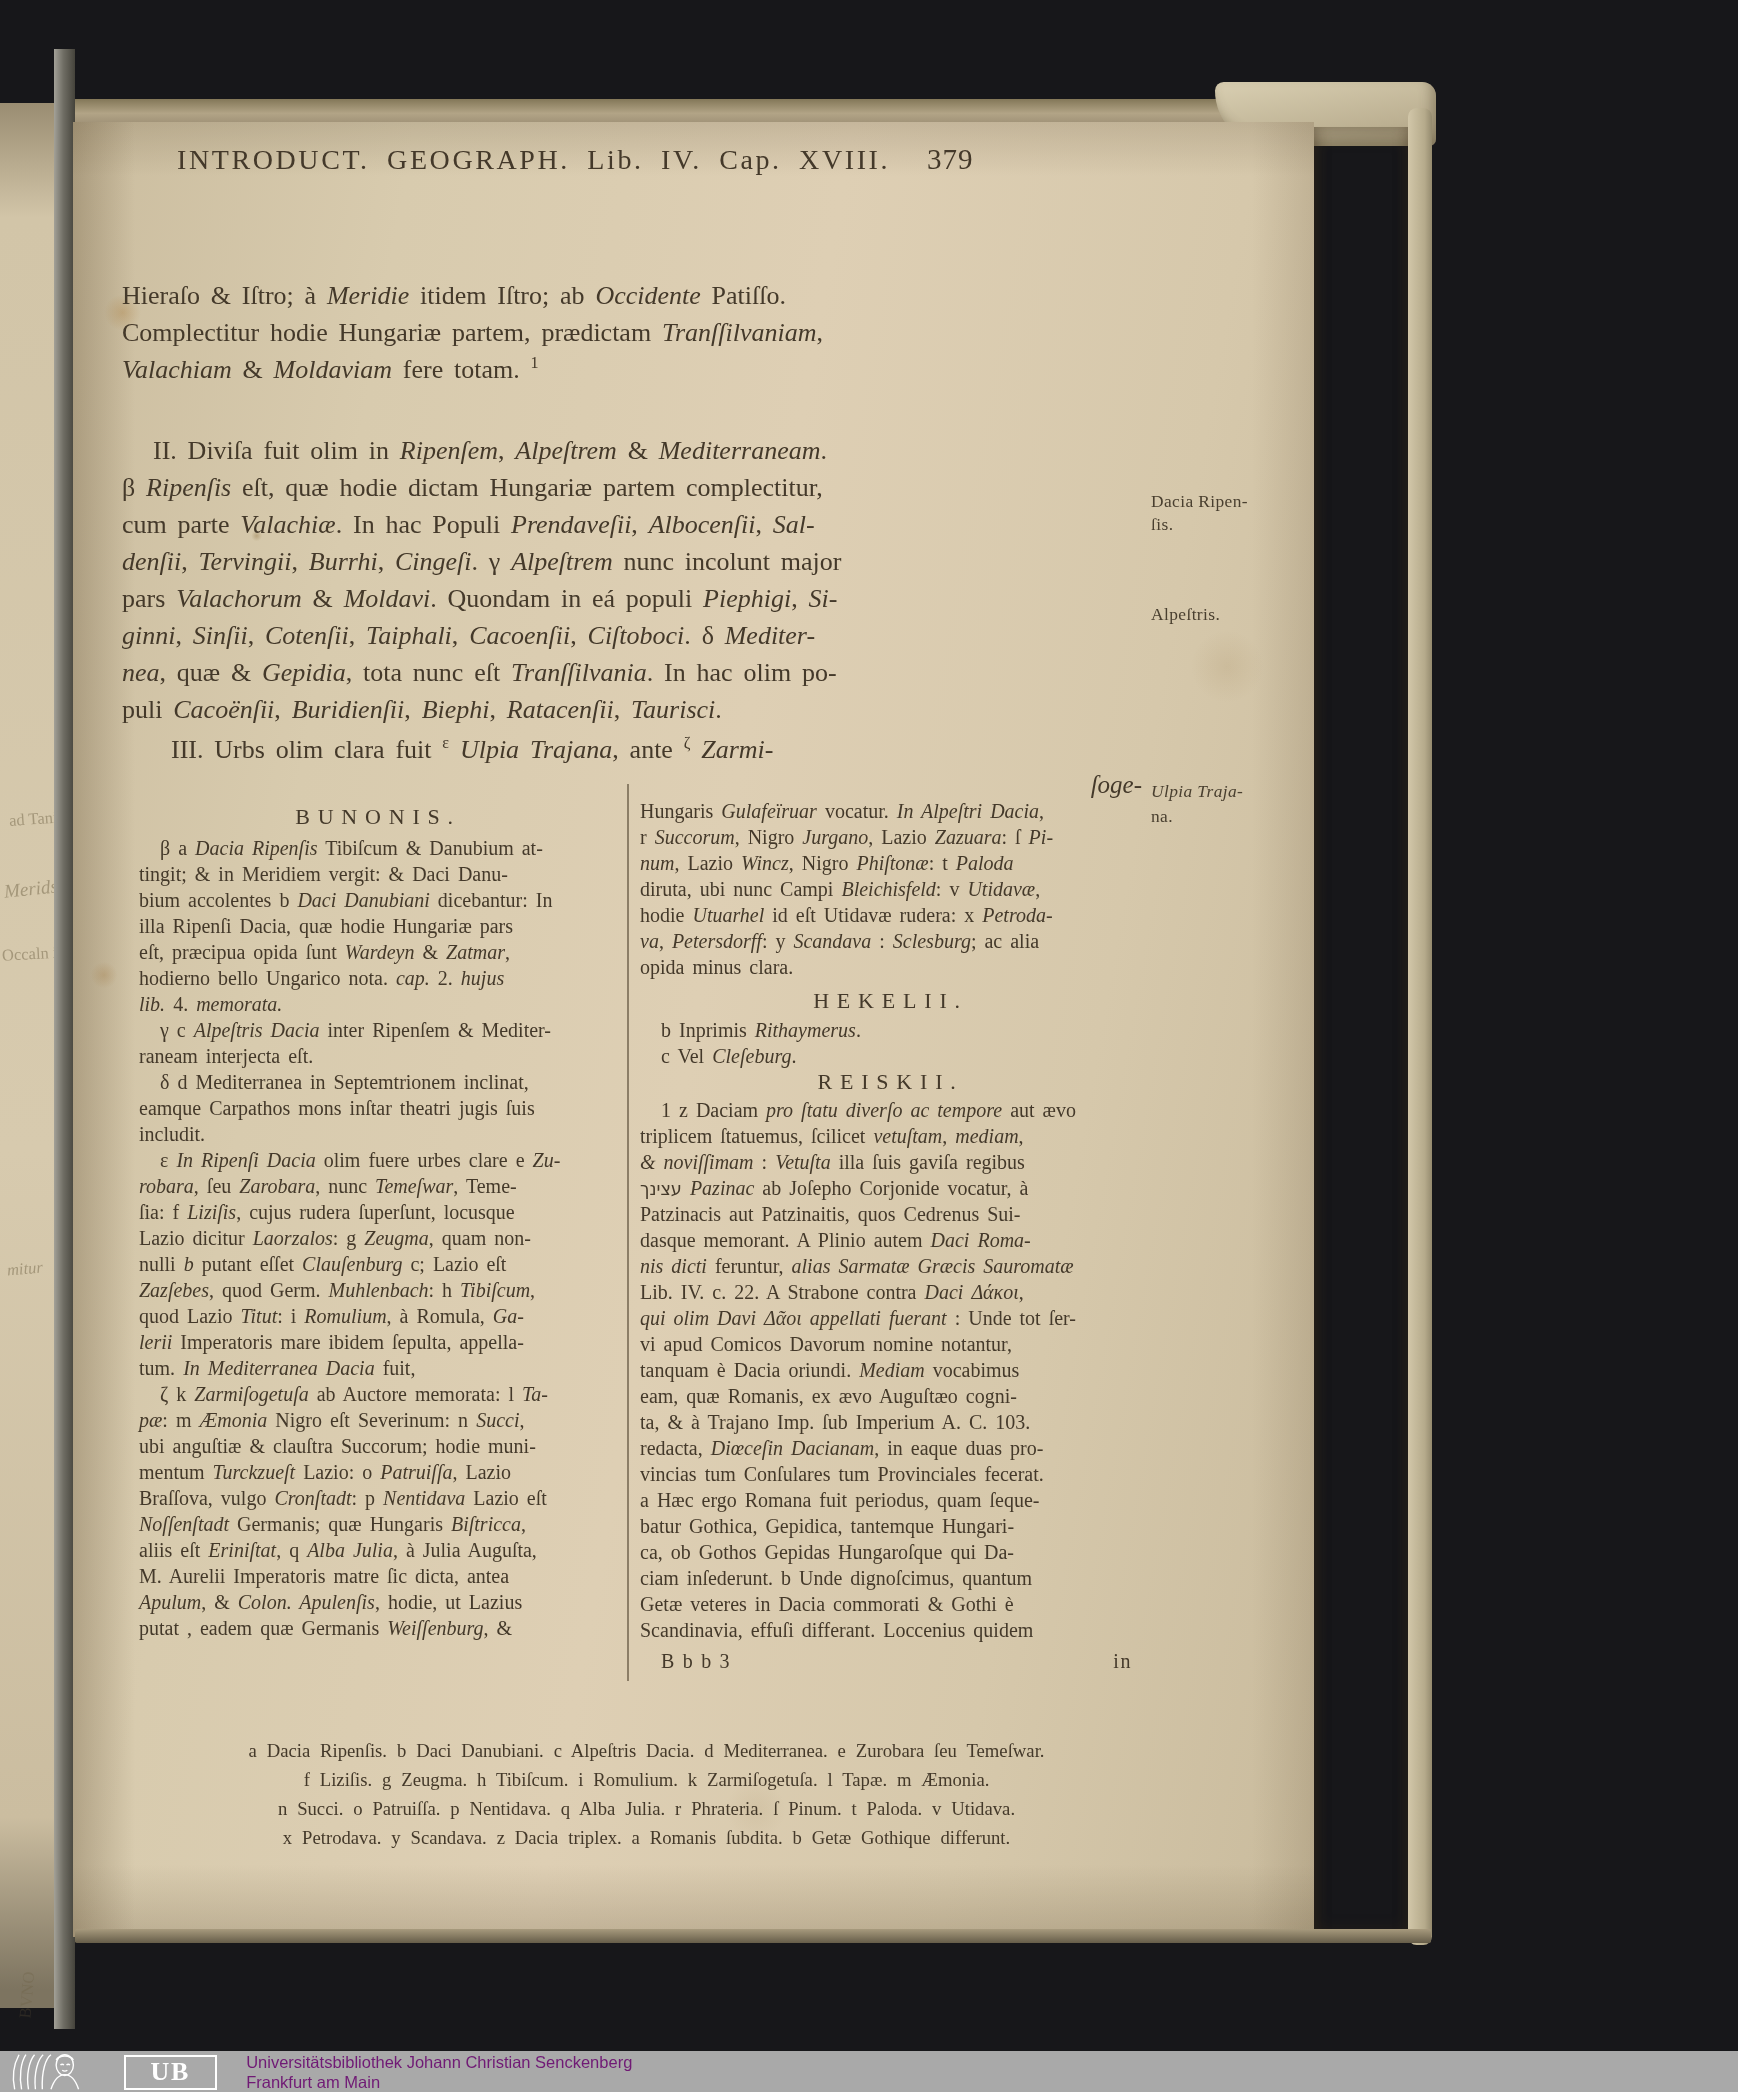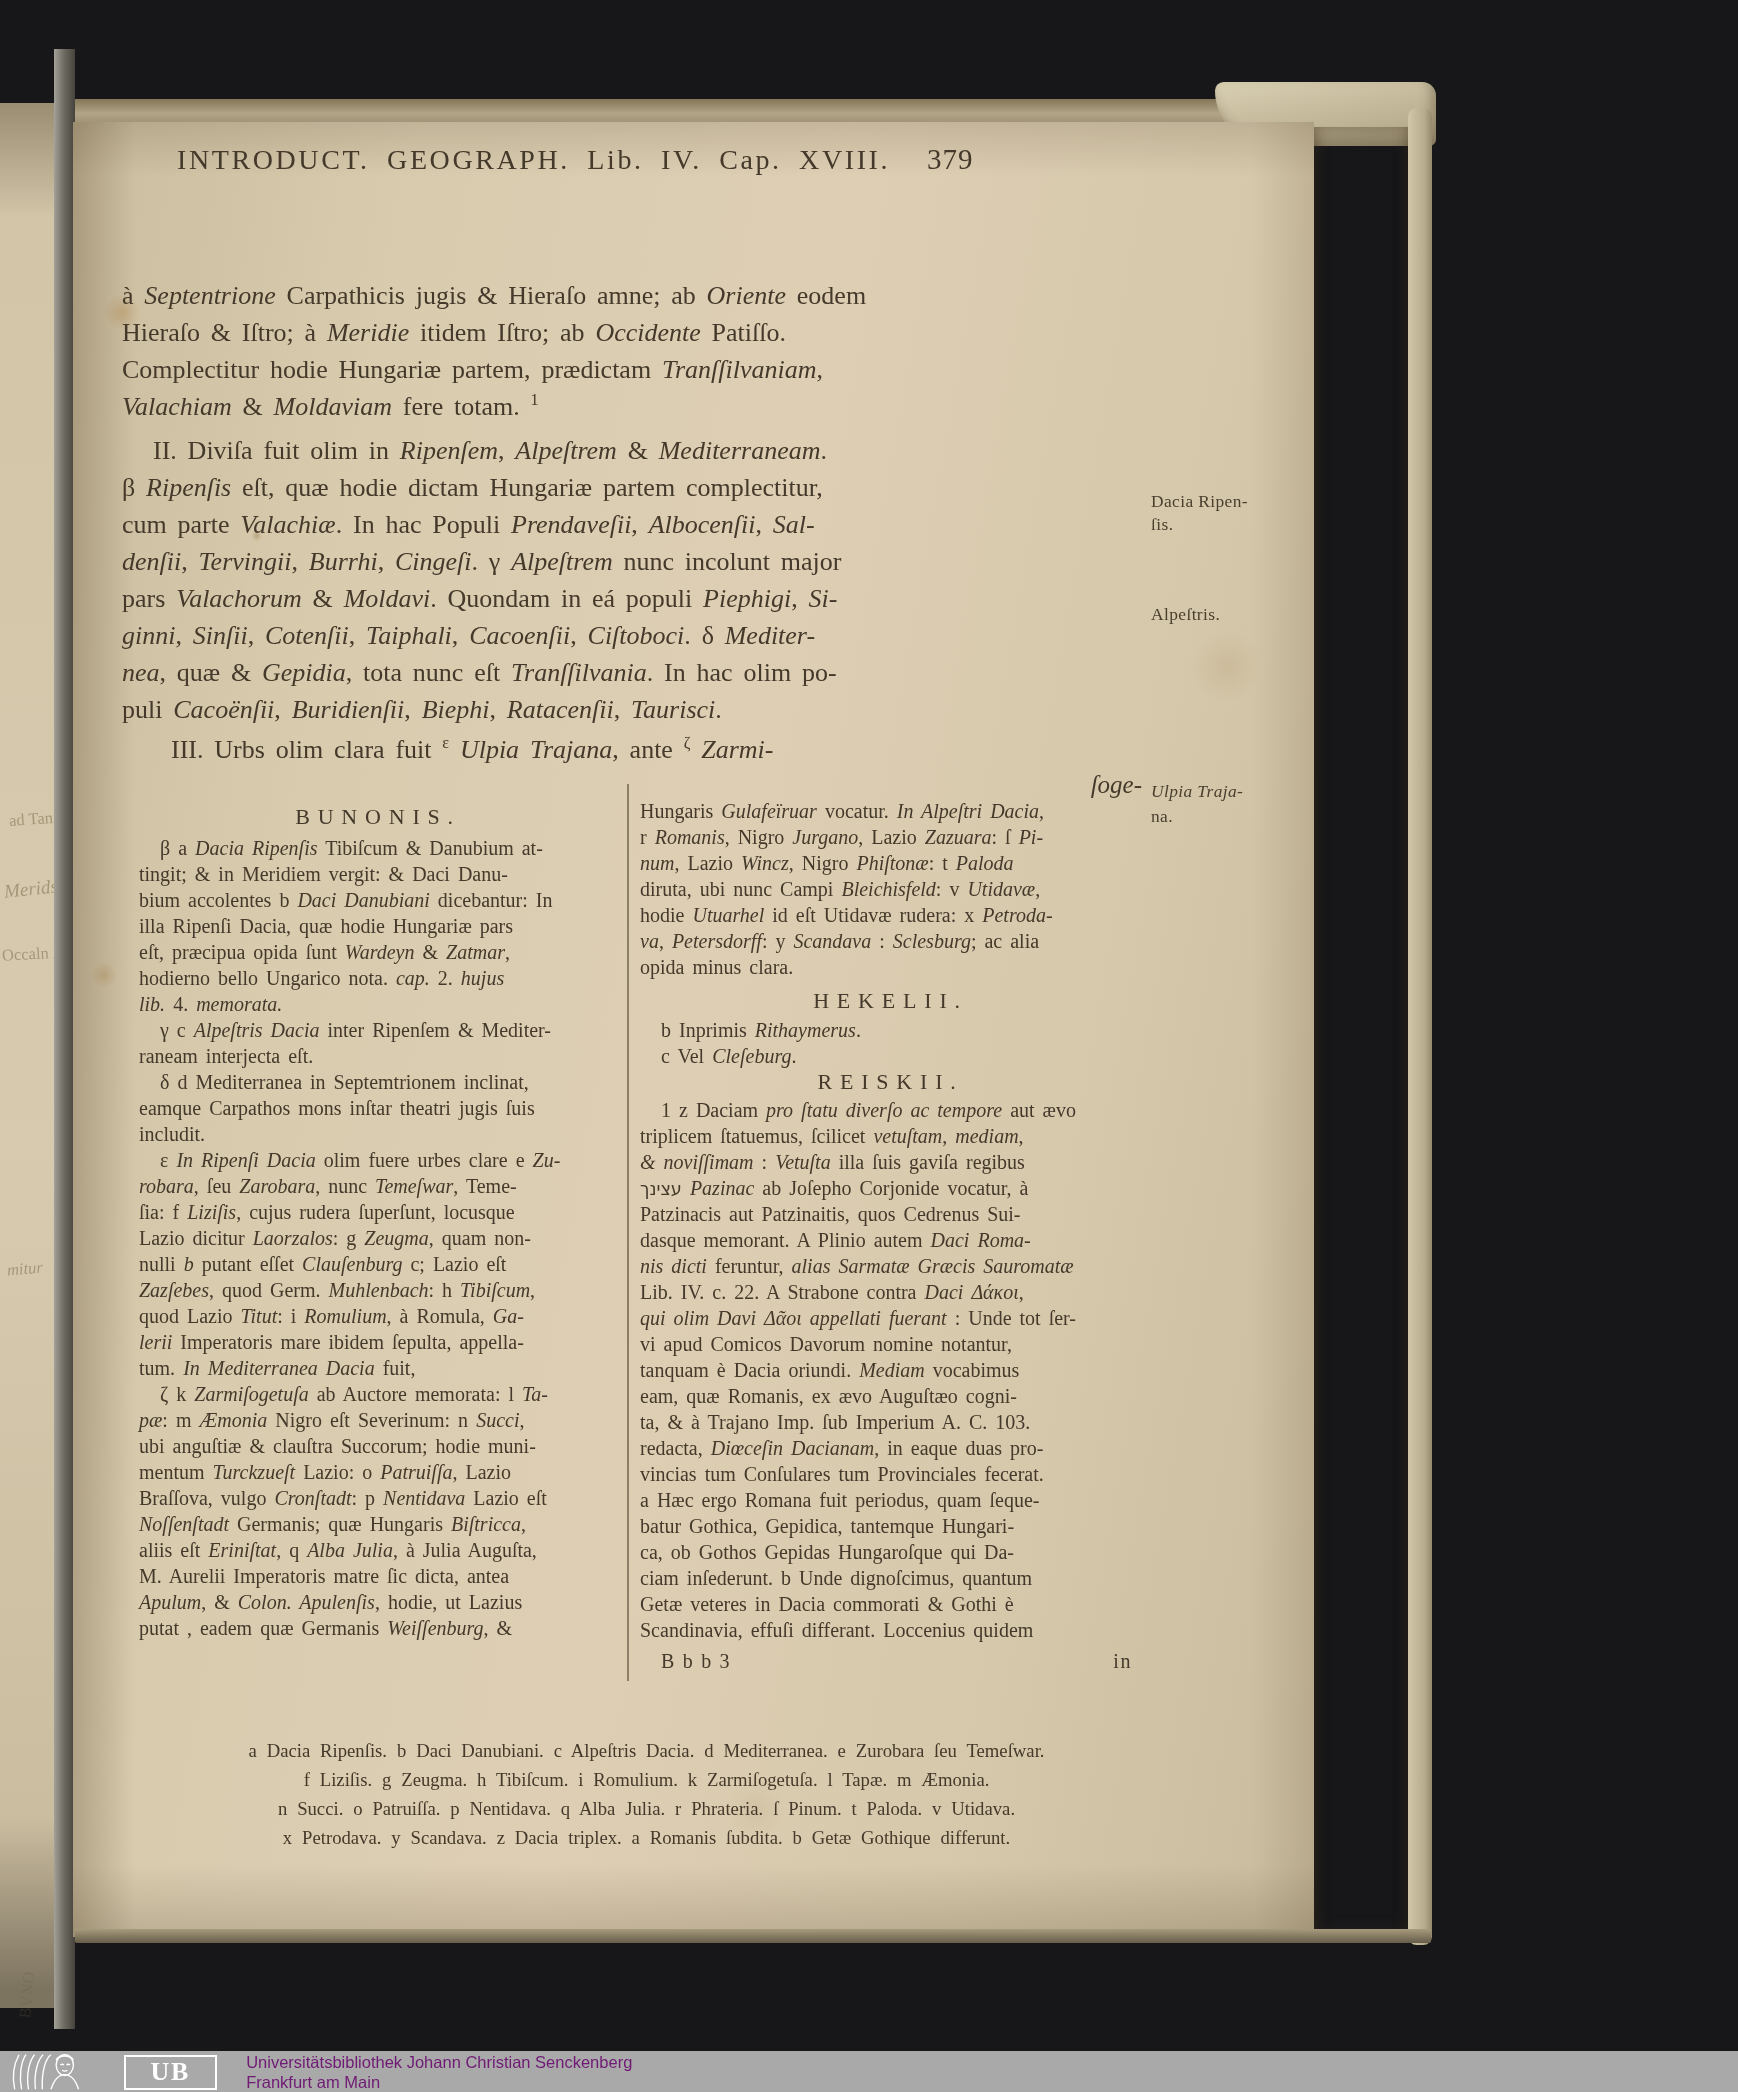--- a/index.html
+++ b/index.html
@@ -141,21 +141,20 @@
   <div class="vellum-edge"></div>
 
   <div class="page">
 
     <div class="header">
       <span class="h-title">INTRODUCT. GEOGRAPH. Lib. IV. Cap. XVIII.</span>
       <span class="h-page">379</span>
     </div>
 
     <div class="para p1">
-        <div class="tl"><span>à </span><span class="i">Septentrione</span><span> Carpathicis jugis &amp; Hieraſo amne;  ab </span><span class="i">Oriente</span><span> eodem</span></div>
         <div class="tl"><span>Hieraſo &amp; Iſtro;   à </span><span class="i">Meridie</span><span> itidem Iſtro;   ab </span><span class="i">Occidente</span><span> Patiſſo.</span></div>
         <div class="tl"><span>Complectitur hodie Hungariæ partem, prædictam </span><span class="i">Tranſſilvaniam</span><span>,</span></div>
         <div class="tl"><span class="i">Valachiam</span><span> &amp; </span><span class="i">Moldaviam</span><span> fere totam.   </span><span class="sup">1</span></div>
       </div>
     <div class="para p2">
         <div class="tl"><span class="ind2"></span><span>II.  Diviſa fuit olim in </span><span class="i">Ripenſem</span><span>,  </span><span class="i">Alpeſtrem</span><span> &amp; </span><span class="i">Mediterraneam</span><span>.</span></div>
         <div class="tl"><span>β </span><span class="i">Ripenſis</span><span> eſt,  quæ hodie dictam Hungariæ partem complectitur,</span></div>
         <div class="tl"><span>cum parte </span><span class="i">Valachiæ</span><span>.  In hac Populi </span><span class="i">Prendaveſii</span><span>,  </span><span class="i">Albocenſii</span><span>,  </span><span class="i">Sal-</span></div>
         <div class="tl"><span class="i">denſii</span><span>, </span><span class="i">Tervingii</span><span>, </span><span class="i">Burrhi</span><span>, </span><span class="i">Cingeſi</span><span>.  γ </span><span class="i">Alpeſtrem</span><span> nunc incolunt major</span></div>
         <div class="tl"><span>pars </span><span class="i">Valachorum</span><span> &amp; </span><span class="i">Moldavi</span><span>.  Quondam in eá populi </span><span class="i">Piephigi</span><span>, </span><span class="i">Si-</span></div>
@@ -209,21 +208,21 @@
           <div class="tl"><span>aliis eſt </span><span class="i">Eriniſtat</span><span>,  q </span><span class="i">Alba Julia</span><span>,  à Julia Auguſta,</span></div>
           <div class="tl"><span>M. Aurelii Imperatoris matre ſic dicta,  antea</span></div>
           <div class="tl"><span class="i">Apulum</span><span>,  &amp; </span><span class="i">Colon. Apulenſis</span><span>,  hodie,  ut Lazius</span></div>
           <div class="tl"><span>putat ,  eadem quæ Germanis </span><span class="i">Weiſſenburg</span><span>,  &amp;</span></div>
         </div>
     </div>
 
     <div class="rcol col">
       <div>
           <div class="tl"><span>Hungaris </span><span class="i">Gulafeïruar</span><span> vocatur.   </span><span class="i">In Alpeſtri Dacia</span><span>,</span></div>
-          <div class="tl"><span>r </span><span class="i">Romanis</span><span>, Nigro </span><span class="i">Jurgano</span><span>,  Lazio </span><span class="i">Zazuara</span><span>:  ſ </span><span class="i">Pi-</span></div>
+          <div class="tl"><span>r </span><span class="i">Succorum</span><span>, Nigro </span><span class="i">Jurgano</span><span>,  Lazio </span><span class="i">Zazuara</span><span>:  ſ </span><span class="i">Pi-</span></div>
           <div class="tl"><span class="i">num</span><span>,  Lazio </span><span class="i">Wincz</span><span>,  Nigro </span><span class="i">Phiſtonæ</span><span>:  t </span><span class="i">Paloda</span></div>
           <div class="tl"><span>diruta,  ubi nunc Campi </span><span class="i">Bleichisfeld</span><span>:  v </span><span class="i">Utidavæ</span><span>,</span></div>
           <div class="tl"><span>hodie </span><span class="i">Utuarhel</span><span> id eſt Utidavæ rudera:  x </span><span class="i">Petroda-</span></div>
           <div class="tl"><span class="i">va</span><span>,  </span><span class="i">Petersdorff</span><span>:  y </span><span class="i">Scandava</span><span> :  </span><span class="i">Sclesburg</span><span>;  ac alia</span></div>
           <div class="tl"><span>opida minus clara.</span></div>
         </div>
       <div class="colhead h1">HEKELII.</div>
       <div>
           <div class="tl"><span class="ind"></span><span>b Inprimis </span><span class="i">Rithaymerus</span><span>.</span></div>
           <div class="tl"><span class="ind"></span><span>c Vel </span><span class="i">Cleſeburg</span><span>.</span></div>

